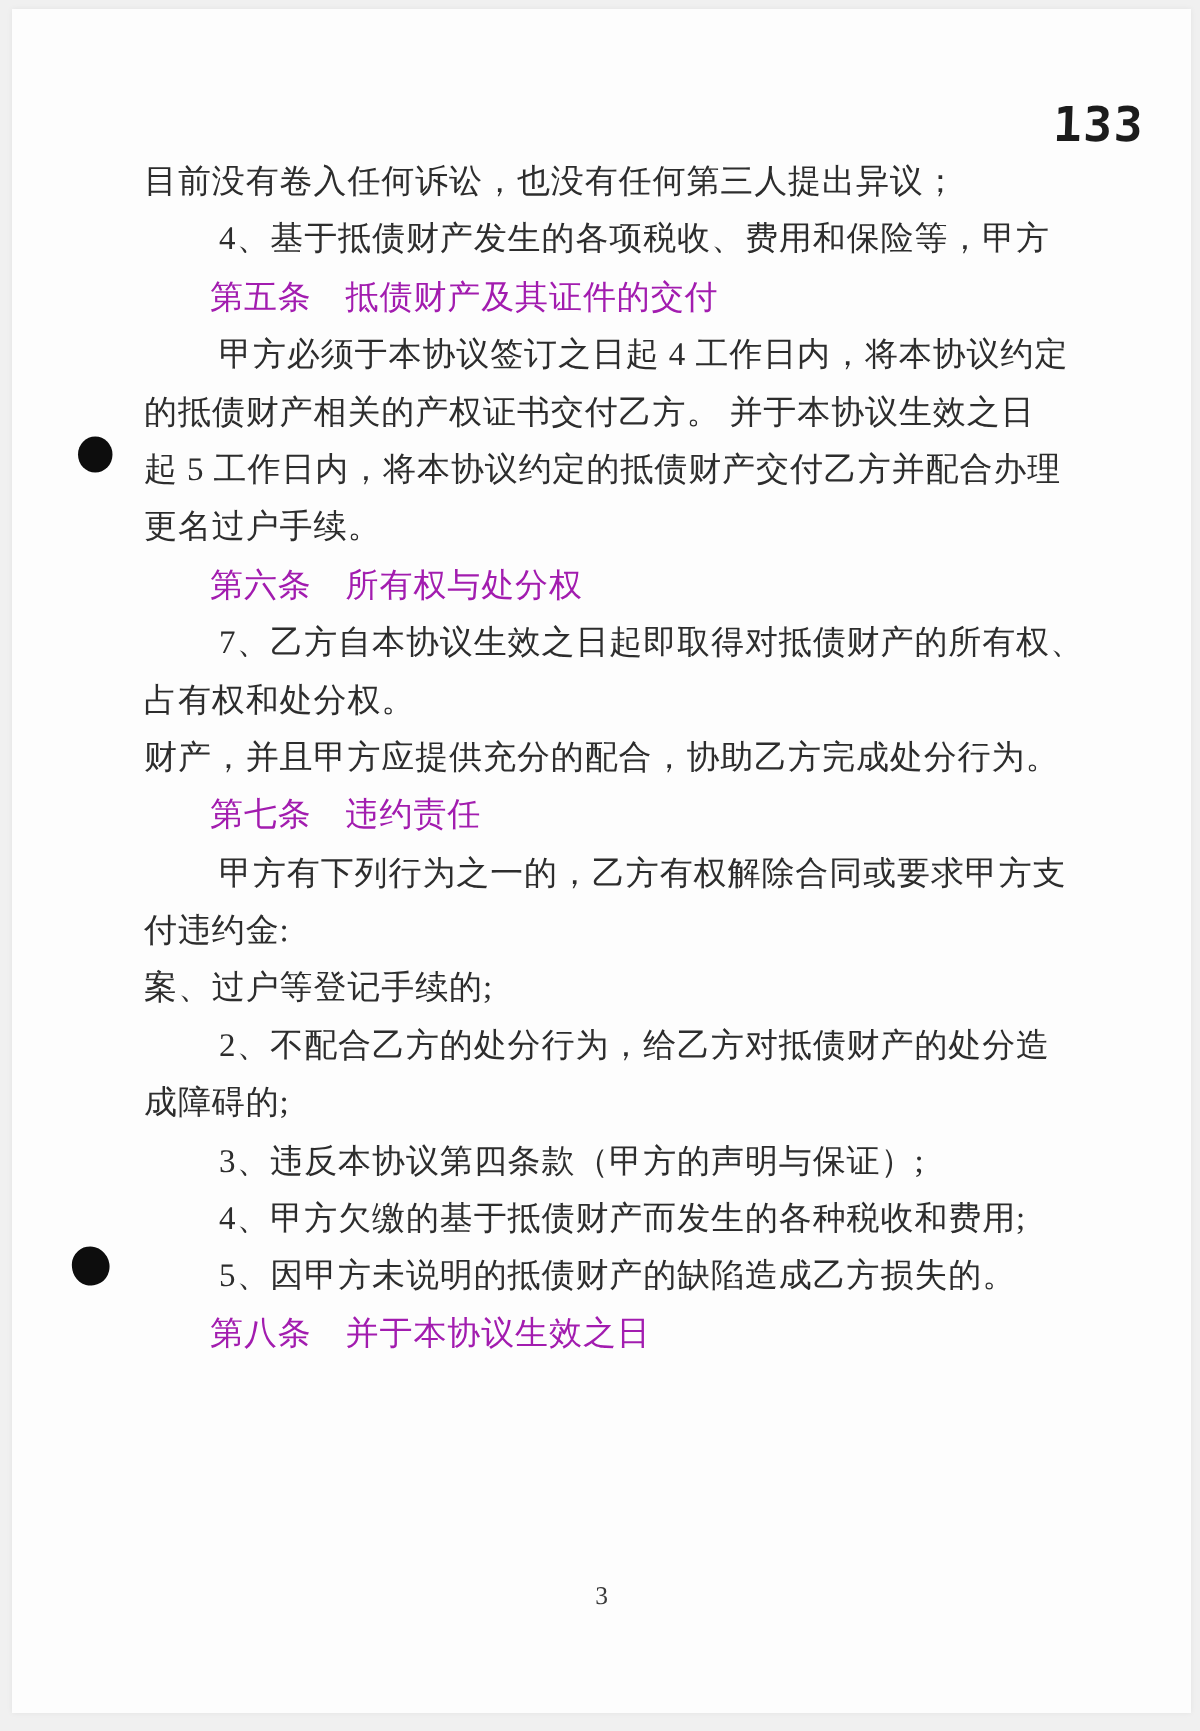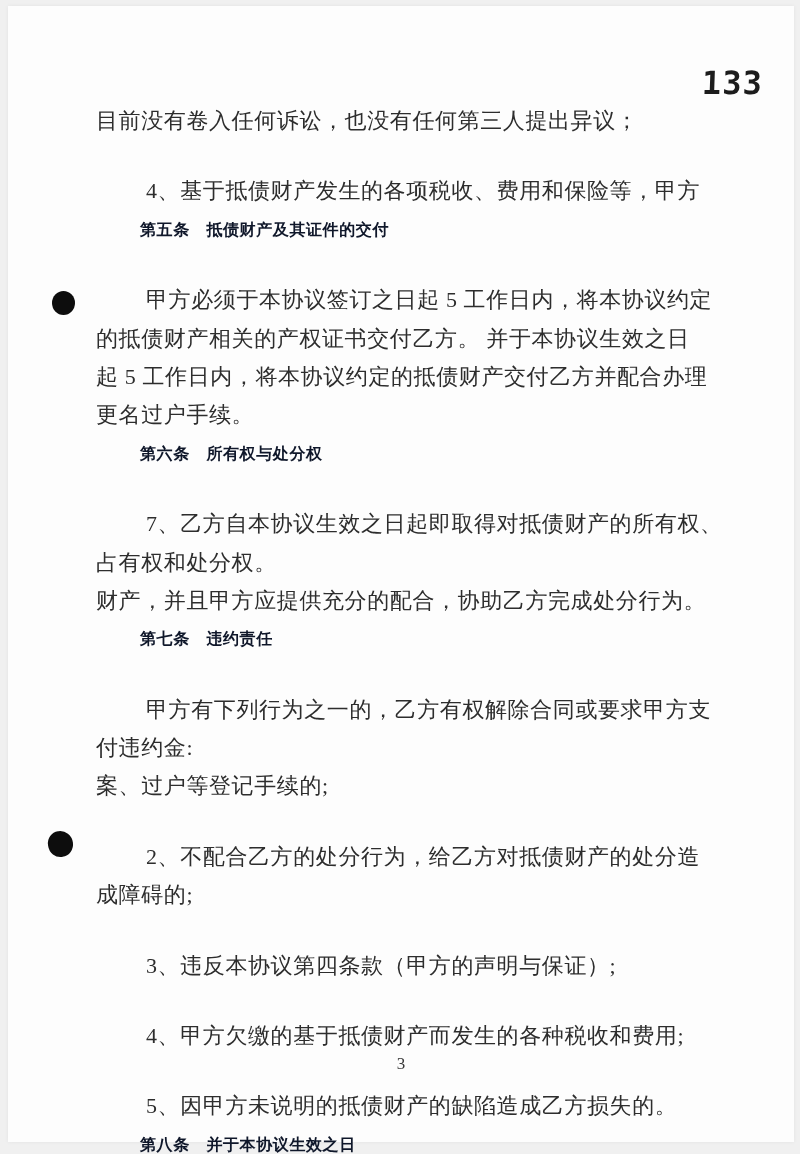--- a/index.html
+++ b/index.html
@@ -64,26 +64,25 @@
     margin: 0;
     padding: 0;
     font-size: 22px;
     line-height: 38.4px;
     height: 38.4px;
     white-space: nowrap;
     letter-spacing: 0.6px;
   }
   .content p.indent {
     text-indent: 50px;
-    margin-top: 32px;
   }
   .content p.heading {
-    font-weight: bold;
-    font-size: 16px;
-    color: #0f172a;
+    font-weight: normal;
+    font-size: 22px;
+    color: #a21caf;
     text-indent: 44px;
   }
   .footer-page-number {
     position: absolute;
     left: 0;
     top: 1048px;
     width: 786px;
     text-align: center;
     font-size: 17px;
     color: #3a3a3a;
@@ -97,21 +96,21 @@
 
   <div class="stamp-number">133</div>
 
   <div class="punch-hole top"></div>
   <div class="punch-hole bottom"></div>
 
   <div class="content">
     <p class="body">目前没有卷入任何诉讼，也没有任何第三人提出异议；</p>
     <p class="indent">4、基于抵债财产发生的各项税收、费用和保险等，甲方</p>
     <p class="heading">第五条　抵债财产及其证件的交付</p>
-    <p class="indent">甲方必须于本协议签订之日起 5 工作日内，将本协议约定</p>
+    <p class="indent">甲方必须于本协议签订之日起 4 工作日内，将本协议约定</p>
     <p class="body">的抵债财产相关的产权证书交付乙方。 并于本协议生效之日</p>
     <p class="body">起 5 工作日内，将本协议约定的抵债财产交付乙方并配合办理</p>
     <p class="body">更名过户手续。</p>
     <p class="heading">第六条　所有权与处分权</p>
     <p class="indent">7、乙方自本协议生效之日起即取得对抵债财产的所有权、</p>
     <p class="body">占有权和处分权。</p>
     <p class="body">财产，并且甲方应提供充分的配合，协助乙方完成处分行为。</p>
     <p class="heading">第七条　违约责任</p>
     <p class="indent">甲方有下列行为之一的，乙方有权解除合同或要求甲方支</p>
     <p class="body">付违约金:</p>

